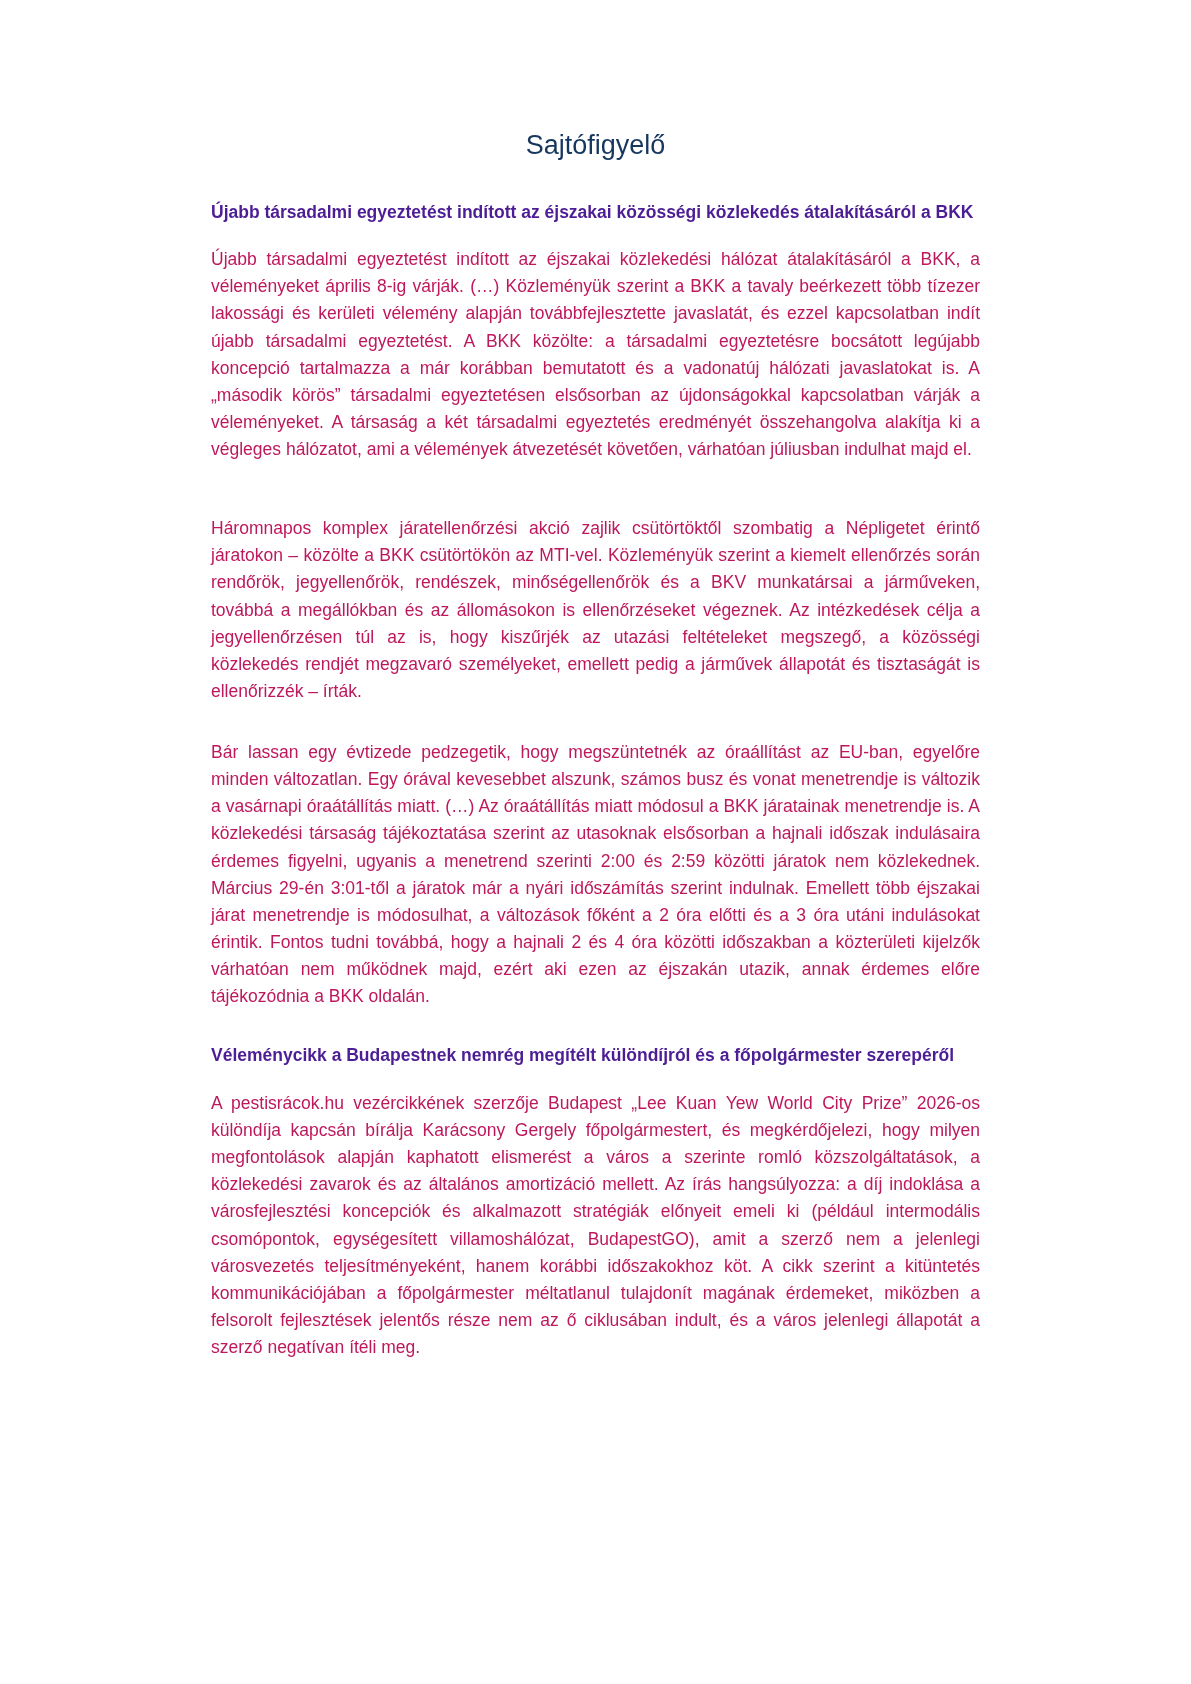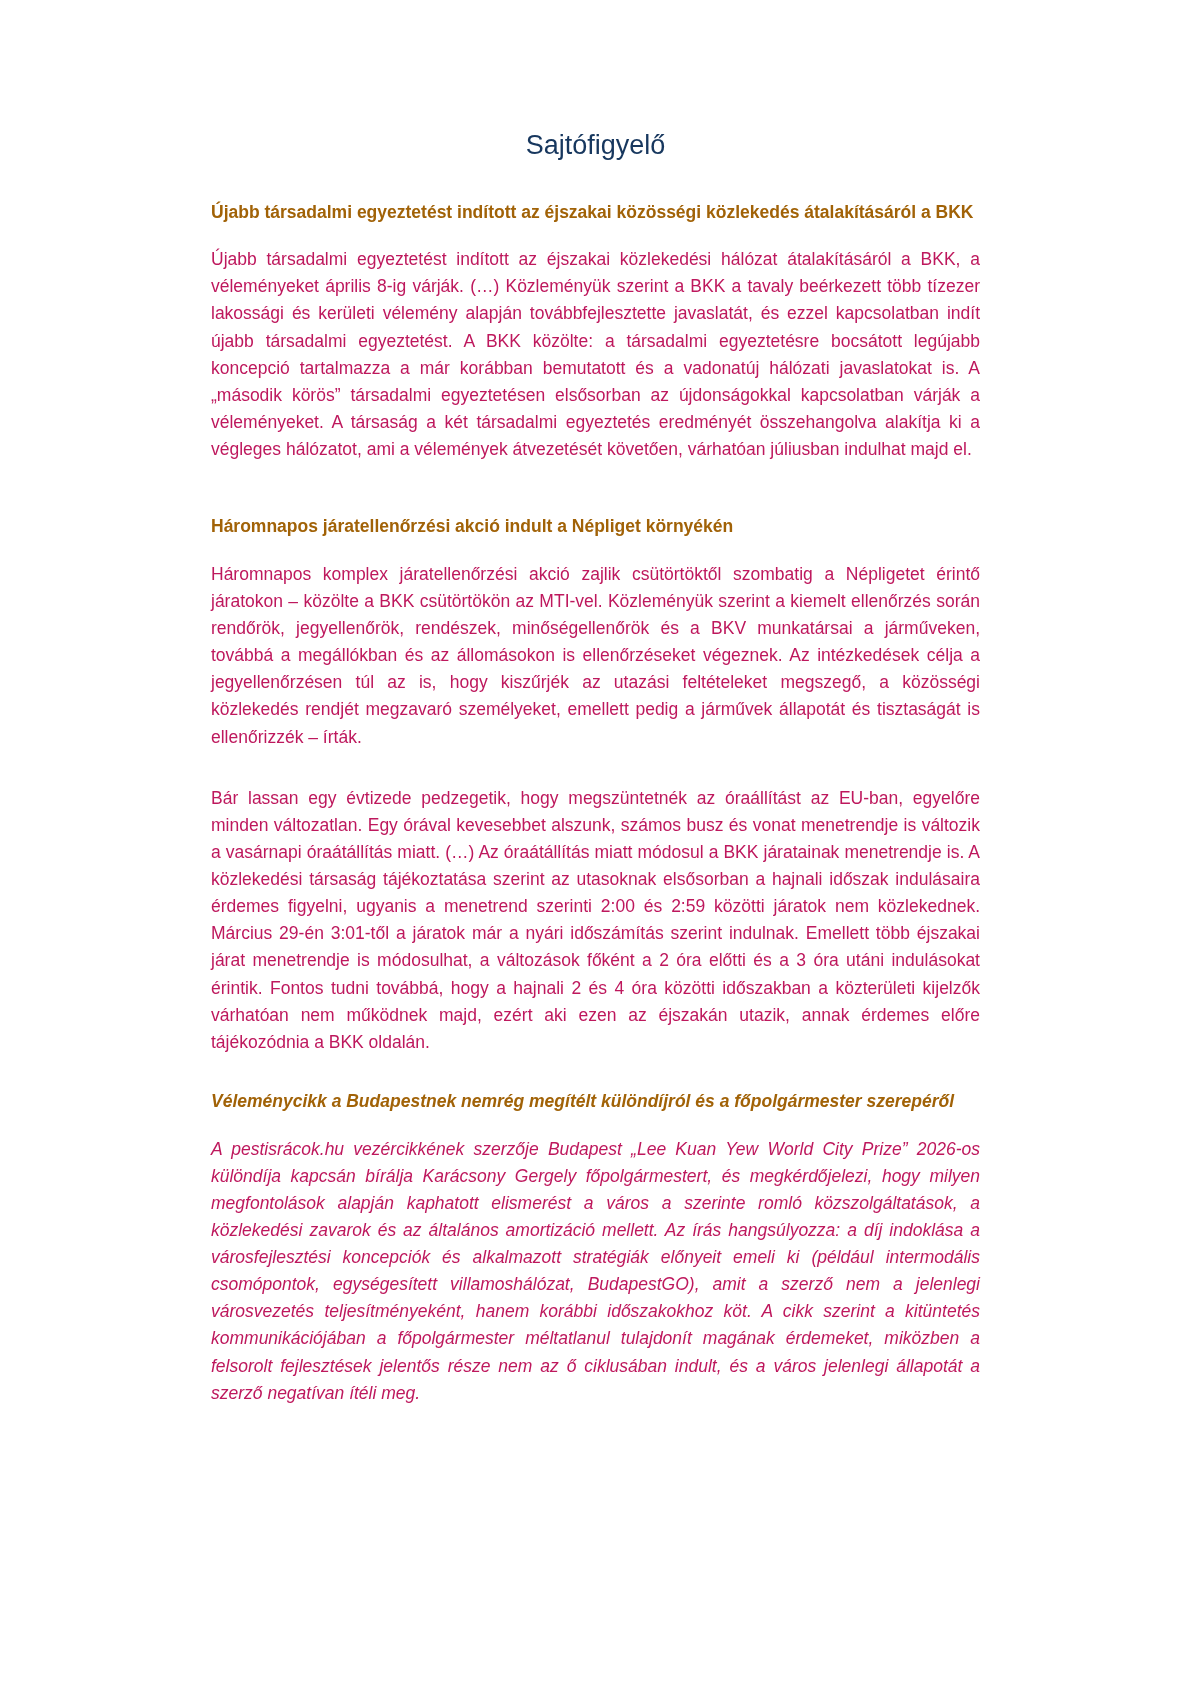--- a/index.html
+++ b/index.html
@@ -30,56 +30,54 @@
   }
   .doc-title .line {
     display: block;
   }
   .section {
     margin-bottom: 34px;
   }
   .section-heading {
     font-size: 17.5px;
     font-weight: bold;
-    color: #a16207;
+    color: #4c1d95;
     line-height: 1.35;
     margin: 0 0 22px 0;
   }
   .section-body {
     font-size: 17.5px;
     color: #be185d;
     line-height: 1.55;
     text-align: justify;
     margin: 0;
     hyphens: none;
   }
   .section.gap-large {
     margin-bottom: 52px;
   }
   .section.gap-small {
     margin-bottom: 44px;
-    font-style: italic;
   }
 </style>
 </head>
 <body>
 
 <div class="page">
 
   <div class="doc-title">
     <span class="line">Sajtófigyelő</span>
   </div>
 
   <div class="section gap-large">
     <h2 class="section-heading">Újabb társadalmi egyeztetést indított az éjszakai közösségi közlekedés átalakításáról a BKK</h2>
     <p class="section-body">Újabb társadalmi egyeztetést indított az éjszakai közlekedési hálózat átalakításáról a BKK, a véleményeket április 8-ig várják. (…) Közleményük szerint a BKK a tavaly beérkezett több tízezer lakossági és kerületi vélemény alapján továbbfejlesztette javaslatát, és ezzel kapcsolatban indít újabb társadalmi egyeztetést. A BKK közölte: a társadalmi egyeztetésre bocsátott legújabb koncepció tartalmazza a már korábban bemutatott és a vadonatúj hálózati javaslatokat is. A „második körös” társadalmi egyeztetésen elsősorban az újdonságokkal kapcsolatban várják a véleményeket. A társaság a két társadalmi egyeztetés eredményét összehangolva alakítja ki a végleges hálózatot, ami a vélemények átvezetését követően, várhatóan júliusban indulhat majd el.</p>
   </div>
 
   <div class="section">
-    <h2 class="section-heading">Háromnapos járatellenőrzési akció indult a Népliget környékén</h2>
     <p class="section-body">Háromnapos komplex járatellenőrzési akció zajlik csütörtöktől szombatig a Népligetet érintő járatokon – közölte a BKK csütörtökön az MTI-vel. Közleményük szerint a kiemelt ellenőrzés során rendőrök, jegyellenőrök, rendészek, minőségellenőrök és a BKV munkatársai a járműveken, továbbá a megállókban és az állomásokon is ellenőrzéseket végeznek. Az intézkedések célja a jegyellenőrzésen túl az is, hogy kiszűrjék az utazási feltételeket megszegő, a közösségi közlekedés rendjét megzavaró személyeket, emellett pedig a járművek állapotát és tisztaságát is ellenőrizzék – írták.</p>
   </div>
 
   <div class="section">
     <p class="section-body">Bár lassan egy évtizede pedzegetik, hogy megszüntetnék az óraállítást az EU-ban, egyelőre minden változatlan. Egy órával kevesebbet alszunk, számos busz és vonat menetrendje is változik a vasárnapi óraátállítás miatt. (…) Az óraátállítás miatt módosul a BKK járatainak menetrendje is. A közlekedési társaság tájékoztatása szerint az utasoknak elsősorban a hajnali időszak indulásaira érdemes figyelni, ugyanis a menetrend szerinti 2:00 és 2:59 közötti járatok nem közlekednek. Március 29-én 3:01-től a járatok már a nyári időszámítás szerint indulnak. Emellett több éjszakai járat menetrendje is módosulhat, a változások főként a 2 óra előtti és a 3 óra utáni indulásokat érintik. Fontos tudni továbbá, hogy a hajnali 2 és 4 óra közötti időszakban a közterületi kijelzők várhatóan nem működnek majd, ezért aki ezen az éjszakán utazik, annak érdemes előre tájékozódnia a BKK oldalán.</p>
   </div>
 
   <div class="section gap-small">
     <h2 class="section-heading">Véleménycikk a Budapestnek nemrég megítélt különdíjról és a főpolgármester szerepéről</h2>
     <p class="section-body">A pestisrácok.hu vezércikkének szerzője Budapest „Lee Kuan Yew World City Prize” 2026-os különdíja kapcsán bírálja Karácsony Gergely főpolgármestert, és megkérdőjelezi, hogy milyen megfontolások alapján kaphatott elismerést a város a szerinte romló közszolgáltatások, a közlekedési zavarok és az általános amortizáció mellett. Az írás hangsúlyozza: a díj indoklása a városfejlesztési koncepciók és alkalmazott stratégiák előnyeit emeli ki (például intermodális csomópontok, egységesített villamoshálózat, BudapestGO), amit a szerző nem a jelenlegi városvezetés teljesítményeként, hanem korábbi időszakokhoz köt. A cikk szerint a kitüntetés kommunikációjában a főpolgármester méltatlanul tulajdonít magának érdemeket, miközben a felsorolt fejlesztések jelentős része nem az ő ciklusában indult, és a város jelenlegi állapotát a szerző negatívan ítéli meg.</p>

